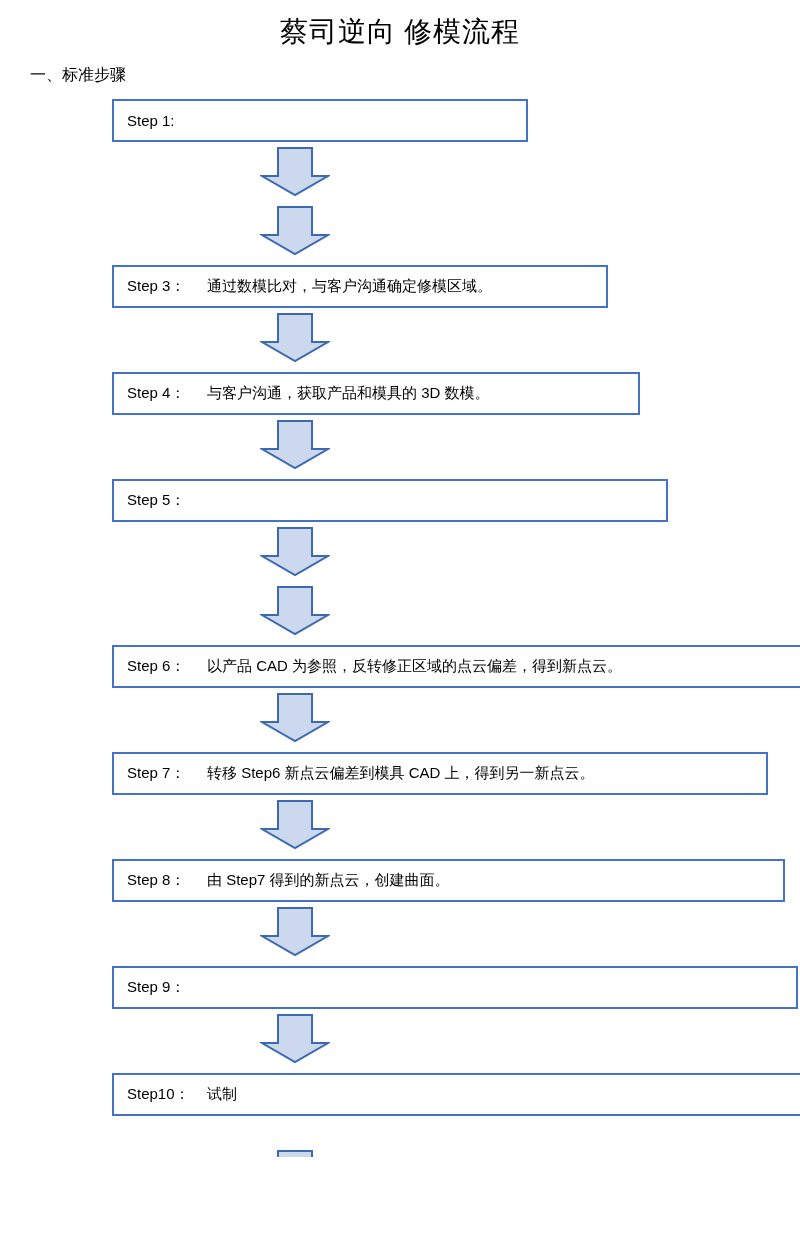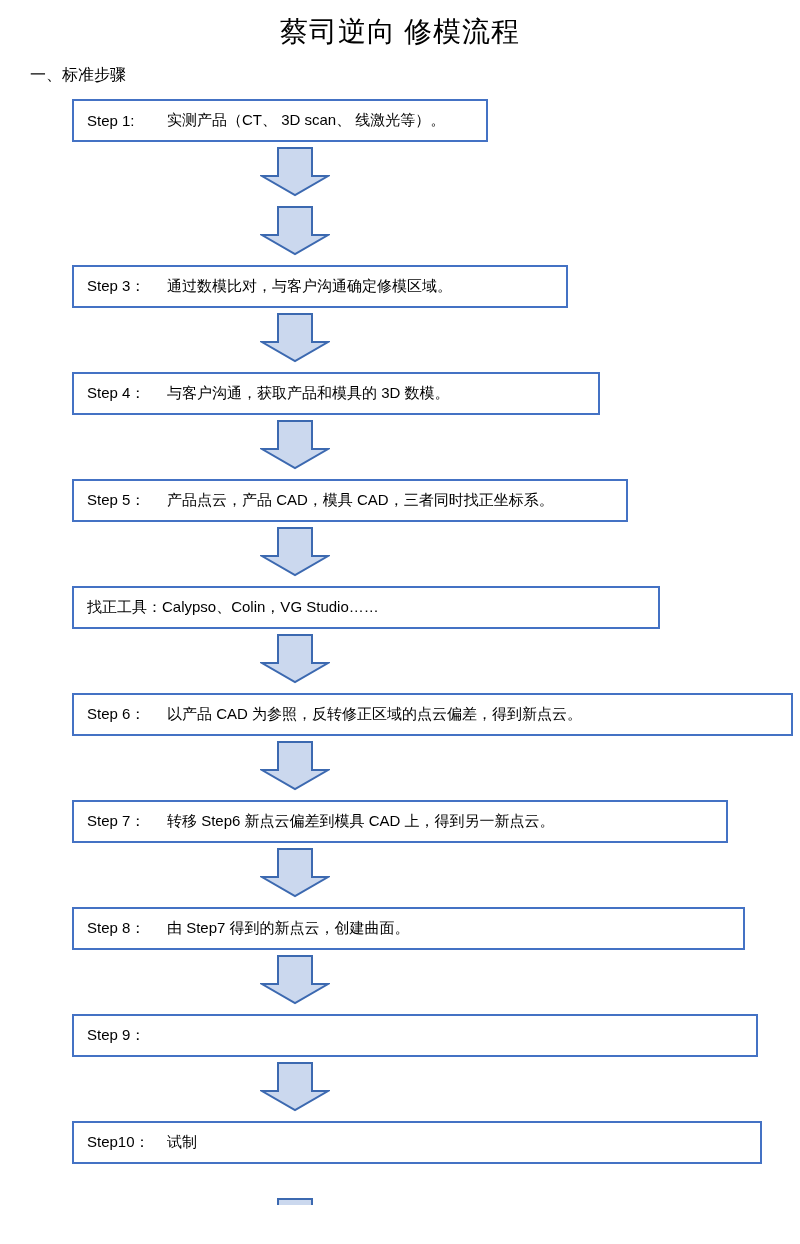--- a/index.html
+++ b/index.html
@@ -19,21 +19,21 @@
     font-family:"Liberation Serif","DejaVu Serif",serif;
     font-size:28px;font-weight:400;letter-spacing:1px;
   }
   .section-heading{
     margin:14px 0 0 30px;
     font-family:Liberation Mono, monospace;
     font-size:16px;
   }
   #flow{margin-top:13px;}
   .step-box{
-    box-sizing:border-box;height:43px;margin-left:72px;
+    box-sizing:border-box;height:43px;margin-left:112px;
     border:2px solid var(--box-border);
     display:flex;align-items:center;padding-left:13px;
     font-size:15px;background:#ffffff;white-space:nowrap;
   }
   .step-label{display:inline-block;min-width:80px;}
   .arrow-wrap{height:50px;margin:5px 0 9px 260px;line-height:0;}
   .arrow-wrap svg{display:block;}
   .arrow-stub{
     box-sizing:border-box;width:36px;height:7px;margin:34px 0 0 277px;
     background:var(--arrow-fill);
@@ -41,21 +41,20 @@
   }
 </style>
 </head>
 <body>
 
 <h1 class="title">蔡司逆向 修模流程</h1>
 <div class="section-heading">一、标准步骤</div>
 <div id="flow">
     <div class="step-box" style="width: 416px;">
       <span class="step-label">Step 1:</span>
-      <span class="step-text">实测产品（CT、 3D scan、 线激光等）。</span>
     </div>
     <div class="arrow-wrap">
       <svg width="70" height="50" viewBox="0 0 70 50">
         <path d="M18 1 L52 1 L52 29 L68 29 L35 48 L2 29 L18 29 Z" fill="#cbd8ee" stroke="#3c69b0" stroke-width="2"></path>
       </svg>
     </div>
     <div class="arrow-wrap">
       <svg width="70" height="50" viewBox="0 0 70 50">
         <path d="M18 1 L52 1 L52 29 L68 29 L35 48 L2 29 L18 29 Z" fill="#cbd8ee" stroke="#3c69b0" stroke-width="2"></path>
       </svg>
@@ -73,29 +72,25 @@
       <span class="step-label">Step 4：</span>
       <span class="step-text">与客户沟通，获取产品和模具的 3D 数模。</span>
     </div>
     <div class="arrow-wrap">
       <svg width="70" height="50" viewBox="0 0 70 50">
         <path d="M18 1 L52 1 L52 29 L68 29 L35 48 L2 29 L18 29 Z" fill="#cbd8ee" stroke="#3c69b0" stroke-width="2"></path>
       </svg>
     </div>
     <div class="step-box" style="width: 556px;">
       <span class="step-label">Step 5：</span>
-      <span class="step-text">产品点云，产品 CAD，模具 CAD，三者同时找正坐标系。</span>
     </div>
     <div class="arrow-wrap">
       <svg width="70" height="50" viewBox="0 0 70 50">
         <path d="M18 1 L52 1 L52 29 L68 29 L35 48 L2 29 L18 29 Z" fill="#cbd8ee" stroke="#3c69b0" stroke-width="2"></path>
       </svg>
-    </div>
-    <div class="step-box" style="width: 588px;">
-      <span class="step-text">找正工具：Calypso、Colin，VG Studio……</span>
     </div>
     <div class="arrow-wrap">
       <svg width="70" height="50" viewBox="0 0 70 50">
         <path d="M18 1 L52 1 L52 29 L68 29 L35 48 L2 29 L18 29 Z" fill="#cbd8ee" stroke="#3c69b0" stroke-width="2"></path>
       </svg>
     </div>
     <div class="step-box" style="width: 721px;">
       <span class="step-label">Step 6：</span>
       <span class="step-text">以产品 CAD 为参照，反转修正区域的点云偏差，得到新点云。</span>
     </div>

